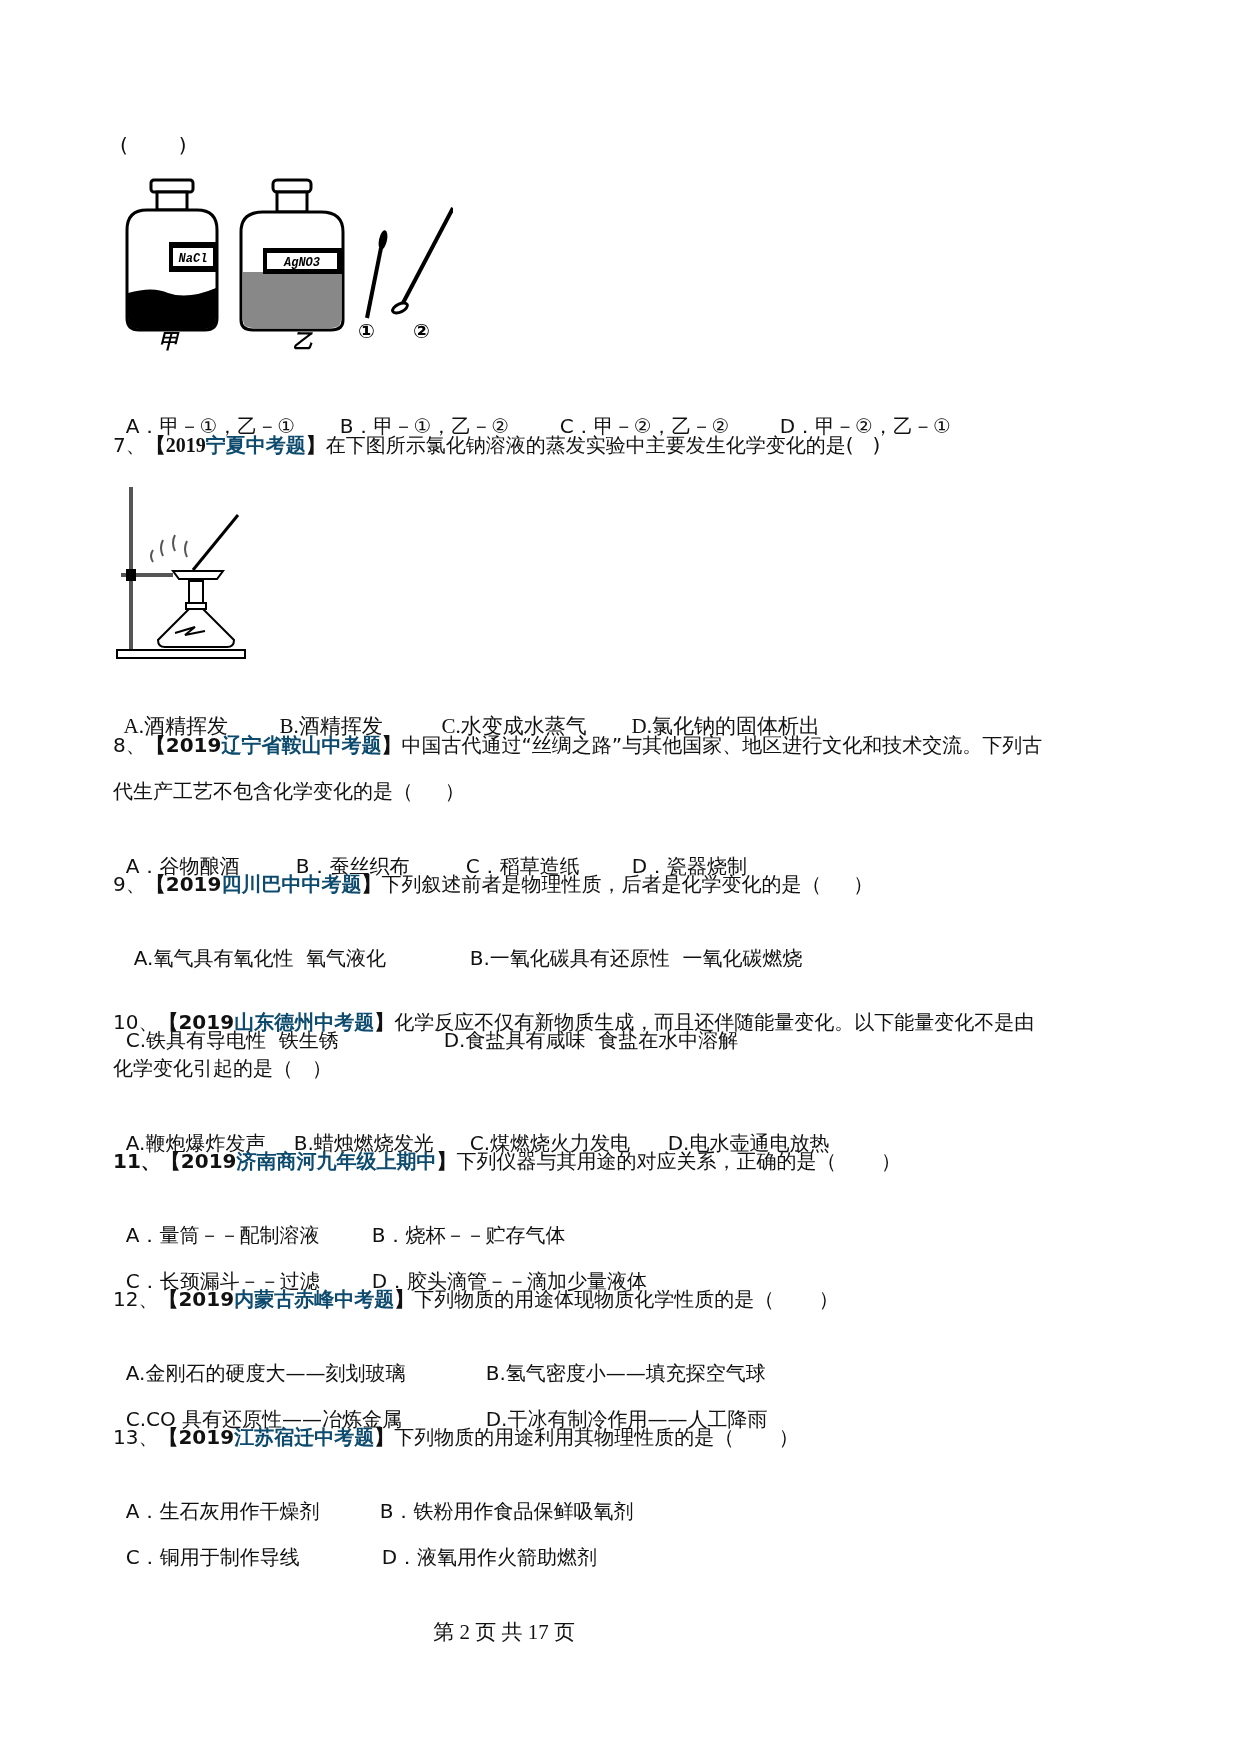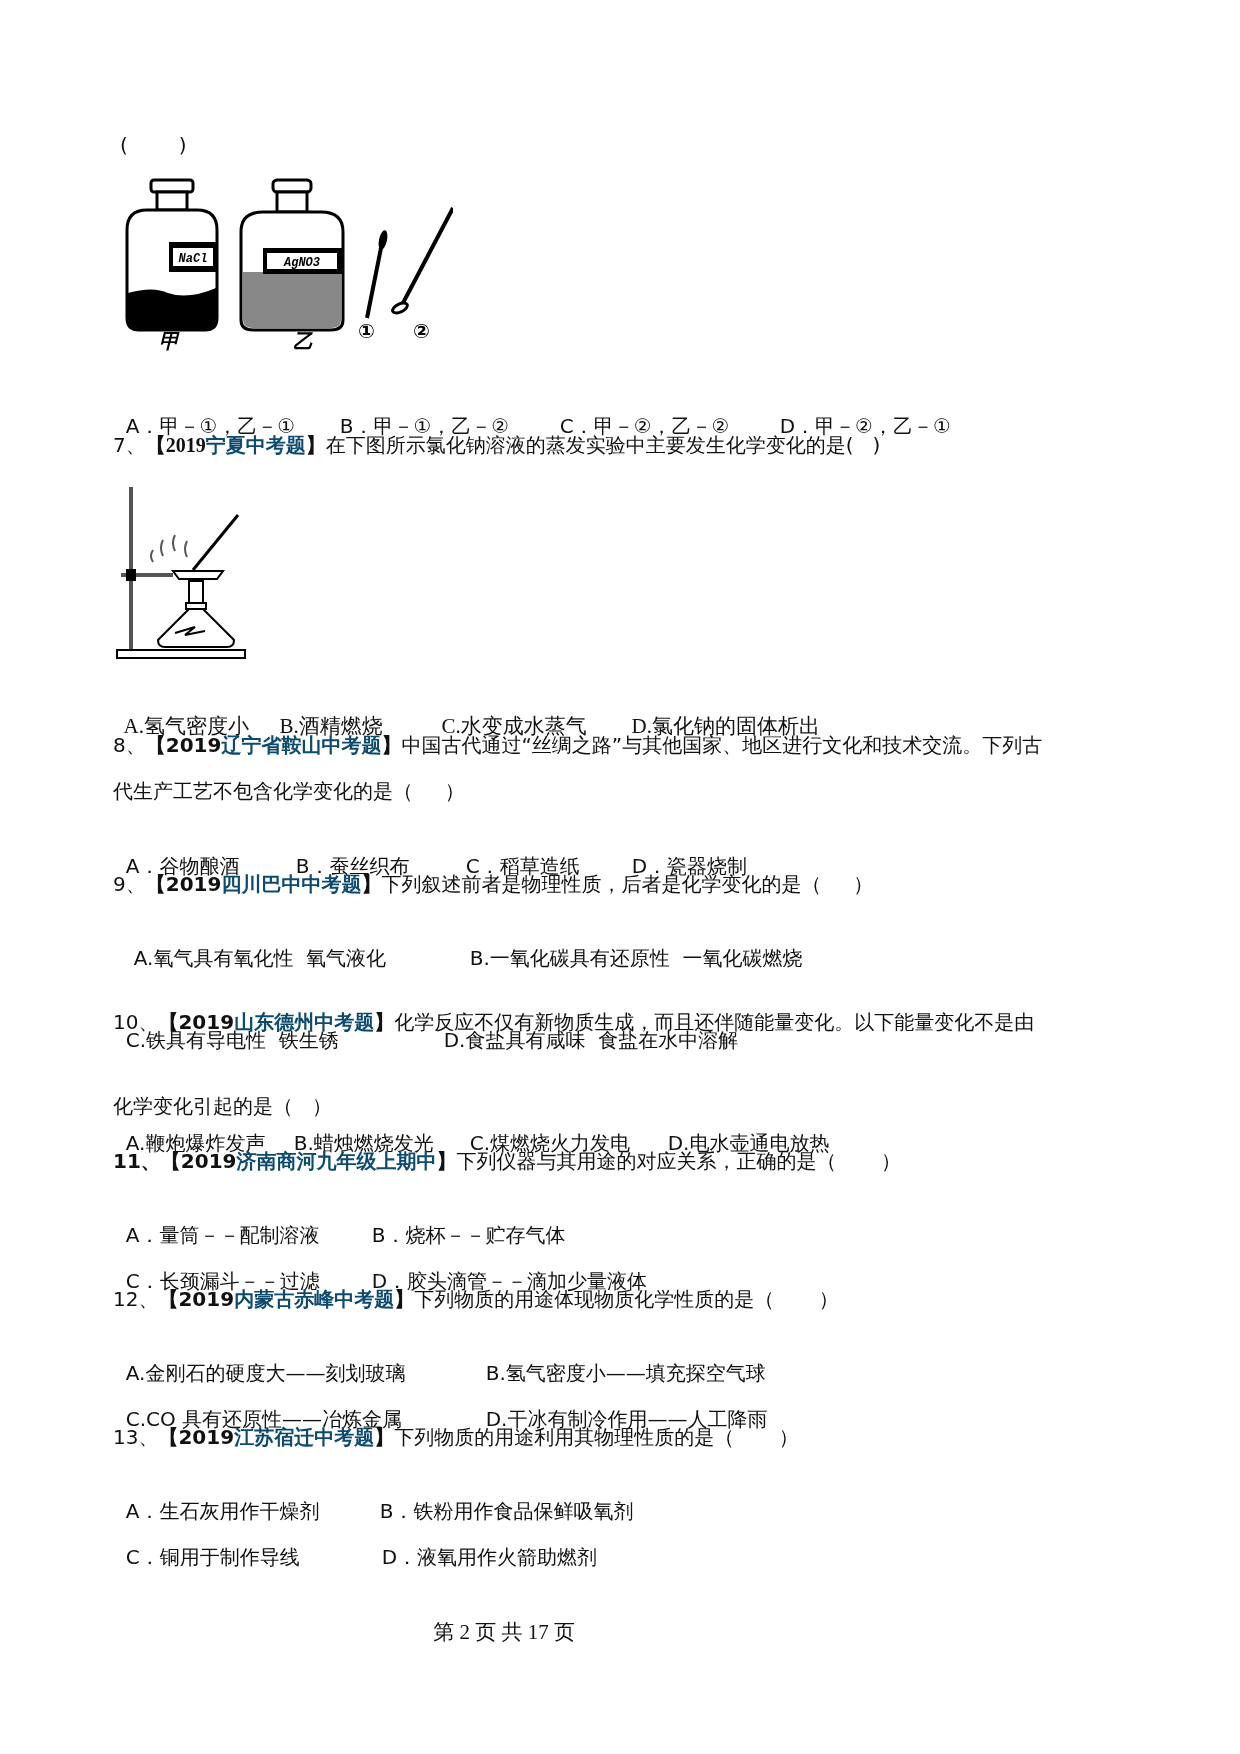--- a/index.html
+++ b/index.html
@@ -75,39 +75,39 @@
     <path d="M40 65 q-4 6 0 12 M50 55 q-4 8 0 16 M62 50 q-4 8 0 16 M74 56 q-4 8 0 16" fill="none" stroke="#555" stroke-width="2"></path>
     <line x1="80" y1="85" x2="125" y2="30" stroke="#000" stroke-width="3"></line>
     <rect x="76" y="96" width="14" height="22" fill="#fff" stroke="#000" stroke-width="2"></rect>
     <rect x="73" y="118" width="20" height="6" fill="#fff" stroke="#000" stroke-width="2"></rect>
     <path d="M76 124 L45 155 Q45 162 52 162 L114 162 Q121 162 121 155 L90 124 Z" fill="#fff" stroke="#000" stroke-width="2"></path>
     <path d="M62 148 l20 -6 l-10 8 l20 -4" fill="none" stroke="#000" stroke-width="2"></path>
   </svg>
 </div>
 
 <div class="line serif" style="top:684px;">
-  <span class="opt" style="width:156px;">A.氢气密度小</span><span class="opt" style="width:162px;">B.酒精燃烧</span><span class="opt" style="width:190px;">C.水变成水蒸气</span><span class="opt">D.氯化钠的固体析出</span>
+  <span class="opt" style="width:156px;">A.酒精挥发</span><span class="opt" style="width:162px;">B.酒精挥发</span><span class="opt" style="width:190px;">C.水变成水蒸气</span><span class="opt">D.氯化钠的固体析出</span>
 </div>
 
 <div class="line" style="top:731px;"><span>8、</span><span class="src"><span>【</span><span>2019</span><span class="place">辽宁省鞍山中考题</span><span>】</span></span><span>中国古代通过“丝绸之路”与其他国家、地区进行文化和技术交流。下列古</span></div>
 <div class="line" style="top:777px;">代生产工艺不包含化学变化的是（     ）</div>
 <div class="line" style="top:824px;">
   <span class="opt" style="width:170px;">A．谷物酿酒</span><span class="opt" style="width:170px;">B．蚕丝织布</span><span class="opt" style="width:166px;">C．稻草造纸</span><span class="opt">D．瓷器烧制</span>
 </div>
 
 <div class="line" style="top:870px;"><span>9、</span><span class="src"><span>【</span><span>2019</span><span class="place">四川巴中中考题</span><span>】</span></span><span>下列叙述前者是物理性质，后者是化学变化的是（     ）</span></div>
 <div class="line" style="top:916px;">
   <span class="opt" style="width:336px;margin-left:8px;">A.氧气具有氧化性  氧气液化</span><span class="opt">B.一氧化碳具有还原性  一氧化碳燃烧</span>
 </div>
 <div class="line" style="top:962px;">
   <span class="opt" style="width:318px;margin-top:36px;">C.铁具有导电性  铁生锈</span><span class="opt">D.食盐具有咸味  食盐在水中溶解</span>
 </div>
 
 <div class="line" style="top:1008px;"><span>10、</span><span class="src"><span>【</span><span>2019</span><span class="place">山东德州中考题</span><span>】</span></span><span>化学反应不仅有新物质生成，而且还伴随能量变化。以下能量变化不是由</span></div>
-<div class="line" style="top:1092px;">化学变化引起的是（   ）</div>
+<div class="line" style="top:1054px;">化学变化引起的是（   ）</div>
 <div class="line" style="top:1101px;">
   <span class="opt" style="width:168px;">A.鞭炮爆炸发声</span><span class="opt" style="width:176px;">B.蜡烛燃烧发光</span><span class="opt" style="width:198px;">C.煤燃烧火力发电</span><span class="opt">D.电水壶通电放热</span>
 </div>
 
 <div class="line" style="top:1147px;font-weight:bold;"><span>11、</span><span class="src"><span>【</span><span>2019</span><span class="place">济南商河九年级上期中</span><span>】</span></span><span style="font-weight:normal;">下列仪器与其用途的对应关系，正确的是（       ）</span></div>
 <div class="line" style="top:1193px;">
   <span class="opt" style="width:246px;">A．量筒－－配制溶液</span><span class="opt">B．烧杯－－贮存气体</span>
 </div>
 <div class="line" style="top:1239px;">
   <span class="opt" style="width:246px;">C．长颈漏斗－－过滤</span><span class="opt">D．胶头滴管－－滴加少量液体</span>

